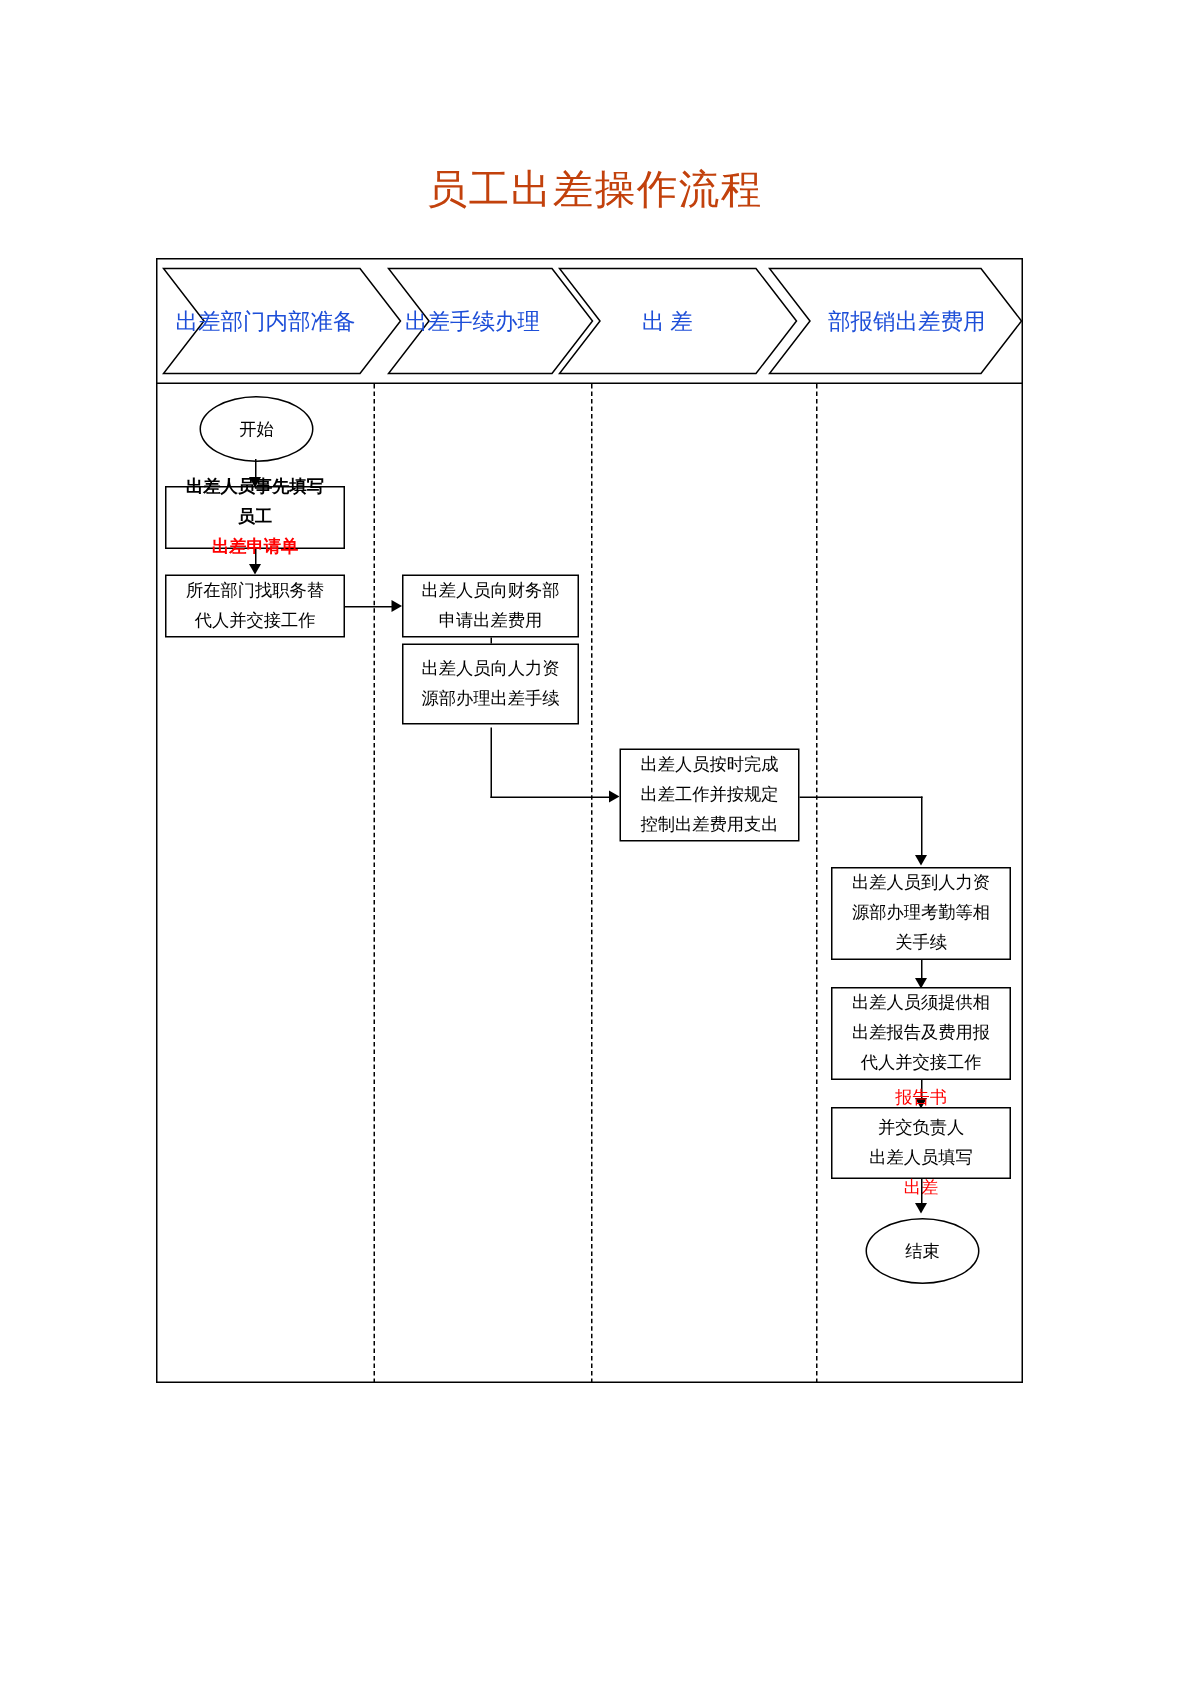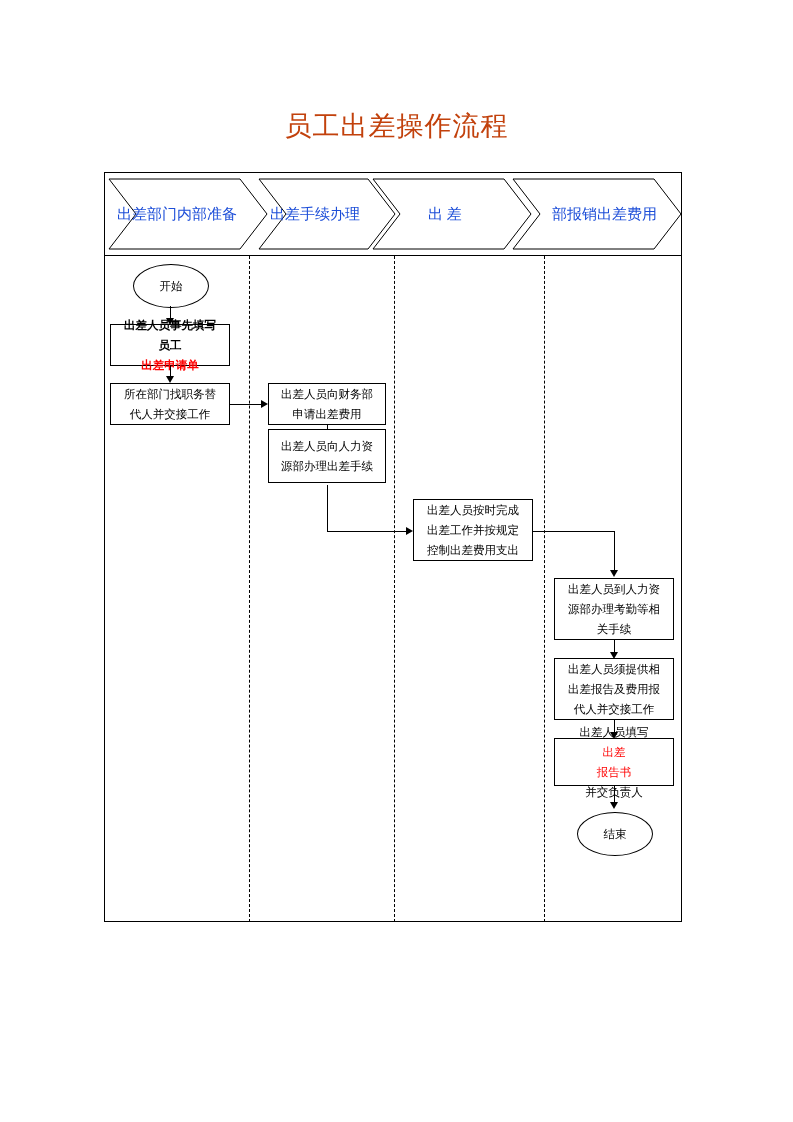--- a/index.html
+++ b/index.html
@@ -254,27 +254,27 @@
       <span>代人并交接工作</span>
     </span>
   </div>
 
   <div class="vline" style="left:614px; top:720px; height:15px;"></div>
   <div class="arrowhead arr-down" style="left:610px; top:732px;"></div>
 
   <div class="box" style="left:554px; top:738px; width:120px; height:48px;">
     <span>
       <span style="display:block;">
+        <span class="red">报告书</span>
+          <span>并交负责人</span>
+      </span>
+      <span style="display:block;">
         <span>出差人员填写</span>
           <span class="red">出差</span>
       </span>
-      <span style="display:block;">
-        <span class="red">报告书</span>
-          <span>并交负责人</span>
-      </span>
     </span>
   </div>
 
   <div class="vline" style="left:614px; top:786px; height:18px;"></div>
   <div class="arrowhead arr-down" style="left:610px; top:802px;"></div>
 
   <div class="ellipse" style="left:577px; top:812px; width:74px; height:42px;">
     <span>结束</span>
   </div>
 

